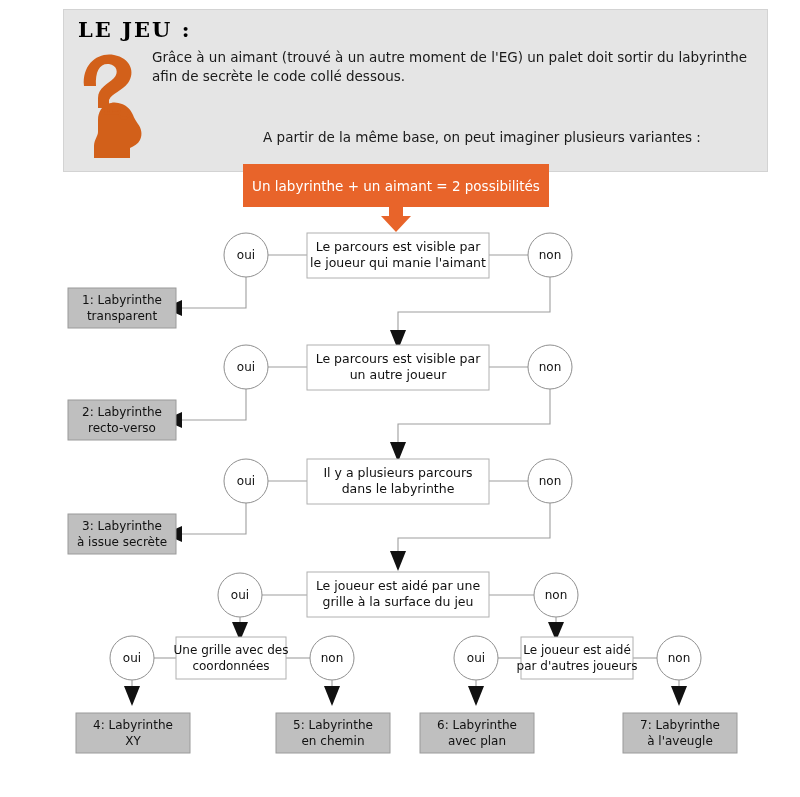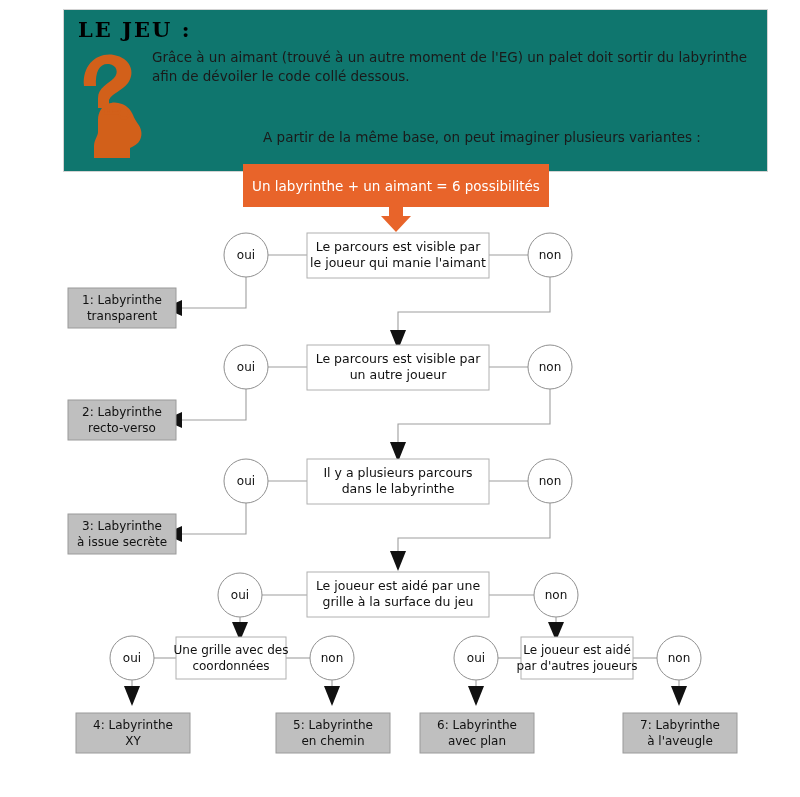--- a/index.html
+++ b/index.html
@@ -22,21 +22,21 @@
   }
 
   
   .header-panel {
     position: absolute;
     left: 63px;
     top: 9px;
     width: 705px;
     height: 163px;
     border: 1px solid #d3d3d3;
-    background: #0f766e;
+    background: #e5e5e5;
     box-sizing: border-box;
   }
   .header-title {
     position: absolute;
     left: 14px;
     top: 7px;
     font-family: "DejaVu Serif", "Liberation Serif", serif;
     font-weight: 700;
     font-size: 21px;
     letter-spacing: 2px;
@@ -126,26 +126,26 @@
                C58 73 56 70 55 67 C53 62 49 58 44 56 C39 54 34 54 30 56 Z" fill="#D2601A"></path>
 
       <g stroke="#D2601A" stroke-width="2.2" fill="none">
         <circle cx="46" cy="65" r="5.2"></circle>
         <line x1="41" y1="65" x2="26" y2="65"></line>
         <line x1="28" y1="65" x2="28" y2="60"></line>
         <line x1="33" y1="65" x2="33" y2="61"></line>
       </g>
     </svg>
 
-    <div class="header-para">Grâce à un aimant (trouvé à un autre moment de l'EG) un palet doit sortir du labyrinthe afin de dévoiler le code collé dessous.</div>
+    <div class="header-para">Grâce à un aimant (trouvé à un autre moment de l'EG) un palet doit sortir du labyrinthe afin de secrète le code collé dessous.</div>
     <div class="header-sub">A partir de la même base, on peut imaginer plusieurs variantes :</div>
   </div>
 
   <div class="banner">
-    <span class="banner-label">Un labyrinthe + un aimant = 6 possibilités</span>
+    <span class="banner-label">Un labyrinthe + un aimant = 2 possibilités</span>
   </div>
 
   <svg id="flow" viewBox="0 0 800 797">
 
     <g>
       <rect class="orange-arrow" x="389" y="207" width="14" height="11"></rect>
       <polygon class="orange-arrow" points="381,216 411,216 396,232"></polygon>
     </g>
 
     <line class="conn" x1="268" y1="255" x2="307" y2="255"></line>

